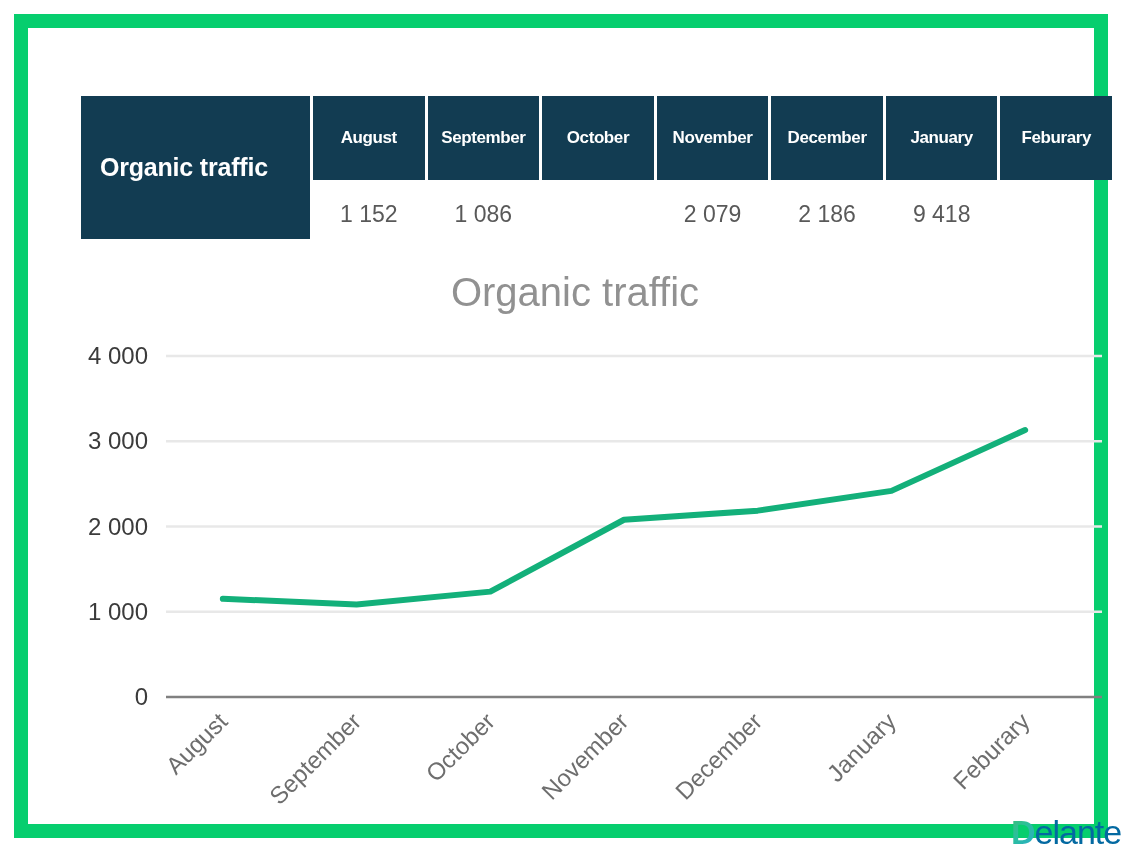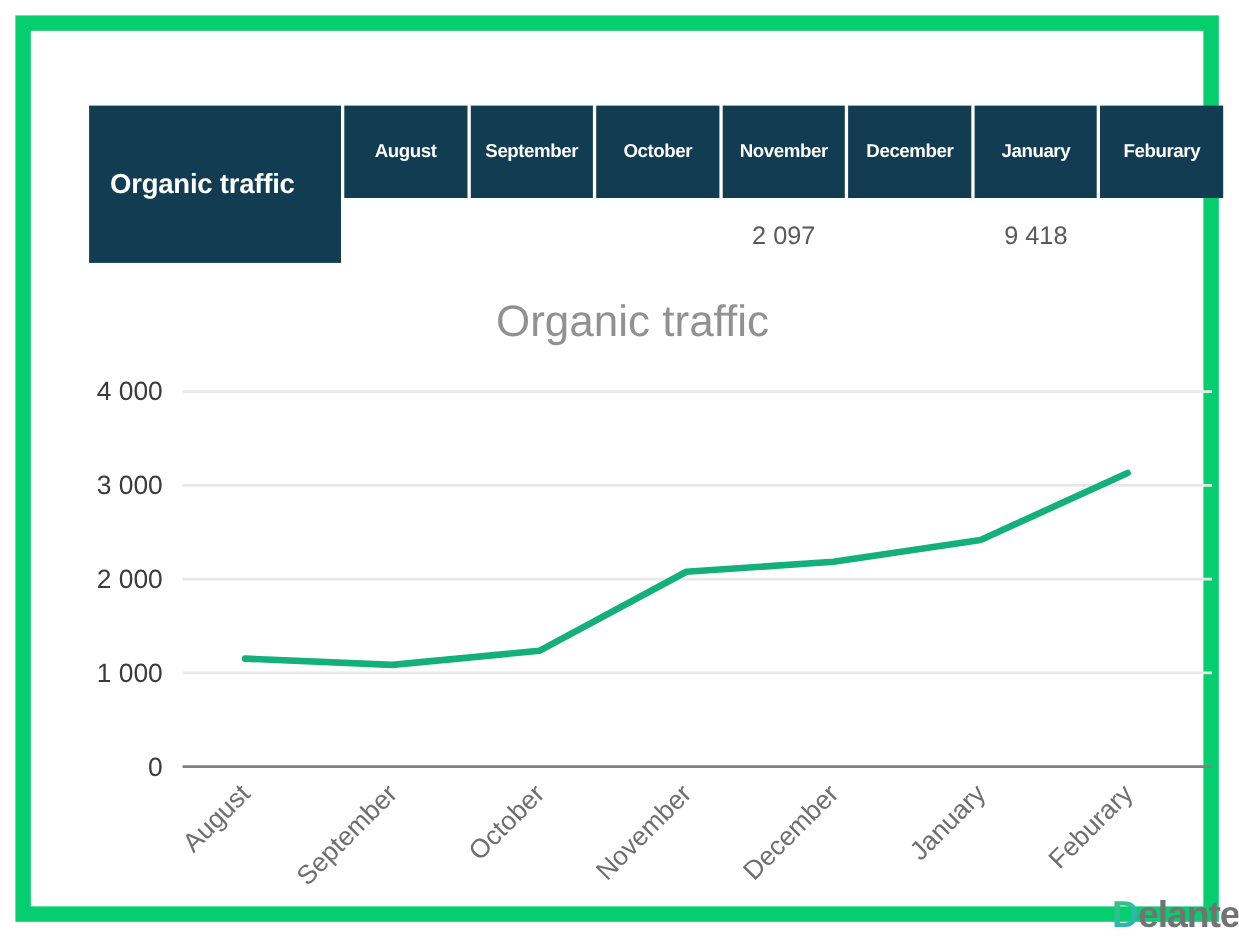--- a/index.html
+++ b/index.html
@@ -155,56 +155,59 @@
     font-weight: 700;
     letter-spacing: -1px;
     background: linear-gradient(135deg, #3fbf72 0%, #2bbf9c 45%, #29a7d6 100%);
     -webkit-background-clip: text;
     background-clip: text;
     color: transparent;
     -webkit-text-fill-color: transparent;
   }
   .logo-rest {
     font-size: 34px;
-    font-weight: 700;
+    font-weight: 400;
     letter-spacing: -1px;
-    color: #737373;
+    color: #0369a1;
   }
 </style>
 </head>
 <body>
 
 <div id="root">
   <div class="frame">
 
     <div class="table-wrap">
 
       <div class="row-label-cell">Organic traffic</div>
 
       <div class="month-cols">
 
         <div class="month-col">
           <div class="month-head">August</div>
+          <div class="month-value">1 152</div>
         </div>
 
         <div class="month-col">
           <div class="month-head">September</div>
+          <div class="month-value">1 086</div>
         </div>
 
         <div class="month-col">
           <div class="month-head">October</div>
         </div>
 
         <div class="month-col">
           <div class="month-head">November</div>
-          <div class="month-value">2 097</div>
+          <div class="month-value">2 079</div>
         </div>
 
         <div class="month-col">
           <div class="month-head">December</div>
+          <div class="month-value">2 186</div>
         </div>
 
         <div class="month-col">
           <div class="month-head">January</div>
           <div class="month-value">9 418</div>
         </div>
 
         <div class="month-col">
           <div class="month-head">Feburary</div>
         </div>

